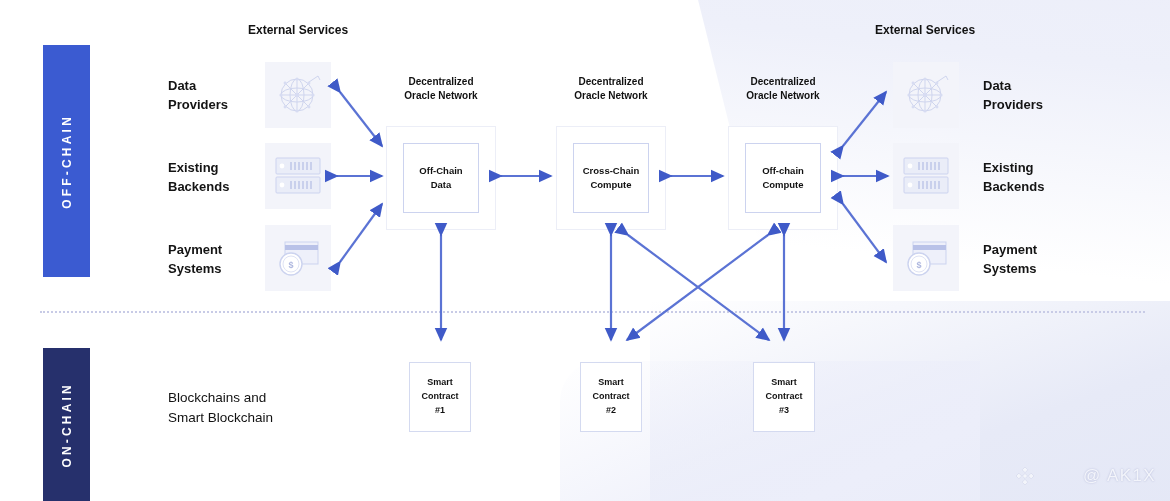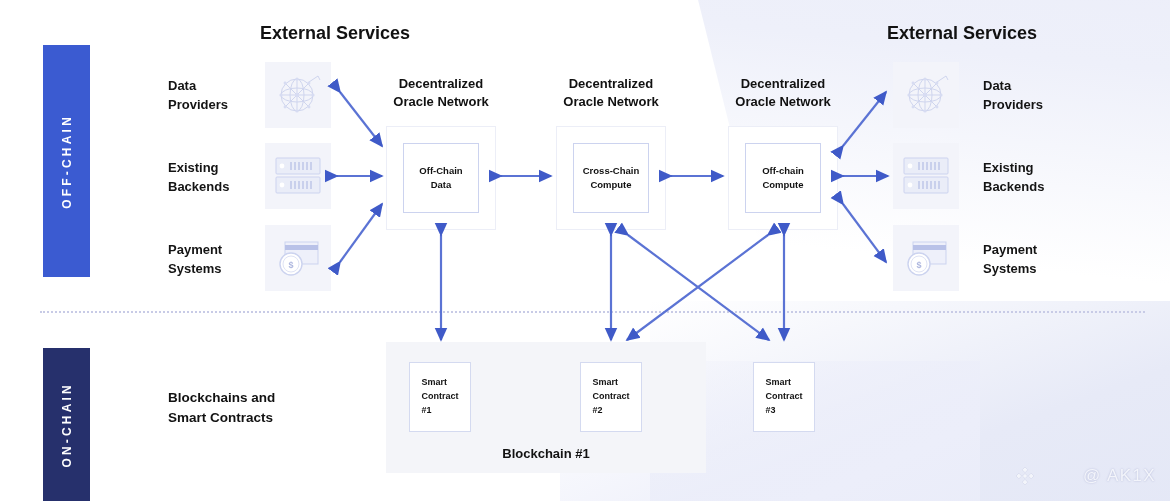--- a/index.html
+++ b/index.html
@@ -81,25 +81,24 @@
     left: 40px;
     top: 311px;
     width: 1105px;
     height: 0;
     border-top: 2px dotted #c8cbe6;
   }
 
   
   .section-title {
     position: absolute;
-    font-size: 18px;
+    font-size: 12px;
     font-weight: bold;
     color: #121212;
     white-space: nowrap;
-    margin-left: 12px;
   }
   #title-ext-left  { left: 248px; top: 23px; }
   #title-ext-right { left: 875px; top: 23px; }
 
   
   .svc-icon {
     position: absolute;
     width: 66px;
     height: 66px;
     background: #f3f4fa;
@@ -119,21 +118,21 @@
   .ic-wrap { position: absolute; inset: 0; }
   .ic-net  { position: absolute; left: 8px; top: 8px; width: 50px; height: 50px; }
   .ic-srv  { position: absolute; left: 9px; top: 13px; width: 48px; height: 40px; }
   .ic-pay  { position: absolute; left: 9px; top: 14px; width: 48px; height: 38px; }
 
   
   .don-title {
     position: absolute;
     width: 160px;
     text-align: center;
-    font-size: 13px;
+    font-size: 10px;
     font-weight: bold;
     line-height: 1.42;
     color: #111111;
   }
   .don-outer {
     position: absolute;
     width: 110px;
     height: 104px;
     background: #ffffff;
     border: 1px solid #eceef7;
@@ -182,30 +181,30 @@
     border: 1.5px solid #d4daf0;
     box-sizing: border-box;
     display: flex;
     align-items: center;
     justify-content: center;
   }
   .sc-box span {
     font-size: 9px;
     font-weight: bold;
     line-height: 1.55;
-    text-align: left;
+    text-align: center;
     color: #111111;
   }
 
   #onchain-desc {
     position: absolute;
     left: 168px;
     top: 388px;
     font-size: 13.5px;
-    font-weight: bold;
+    font-weight: normal;
     line-height: 1.5;
     color: #121212;
     white-space: nowrap;
   }
 
   
   #arrows {
     position: absolute;
     left: 0; top: 0;
     width: 1170px; height: 501px;
@@ -442,26 +441,23 @@
     <div class="don-inner">
       <span>
         <span>Off-chain</span><br>
         <span>Compute</span>
       </span>
     </div>
   </div>
 
   <div id="onchain-desc">
     <div>Blockchains and</div>
-    <div>Smart Contracts</div>
-  </div>
-
-  <div class="chain-box" style="left:386px; top:342px; width:320px; height:131px;">
-    <div class="chain-label">Blockchain #1</div>
-  </div>
+    <div>Smart Blockchain</div>
+  </div>
+
   <div class="sc-box" style="left:409px; top:362px;">
     <span>
       <span>Smart</span><br>
       <span>Contract</span><br>
       <span>#1</span>
     </span>
   </div>
   <div class="sc-box" style="left:580px; top:362px;">
     <span>
       <span>Smart</span><br>

